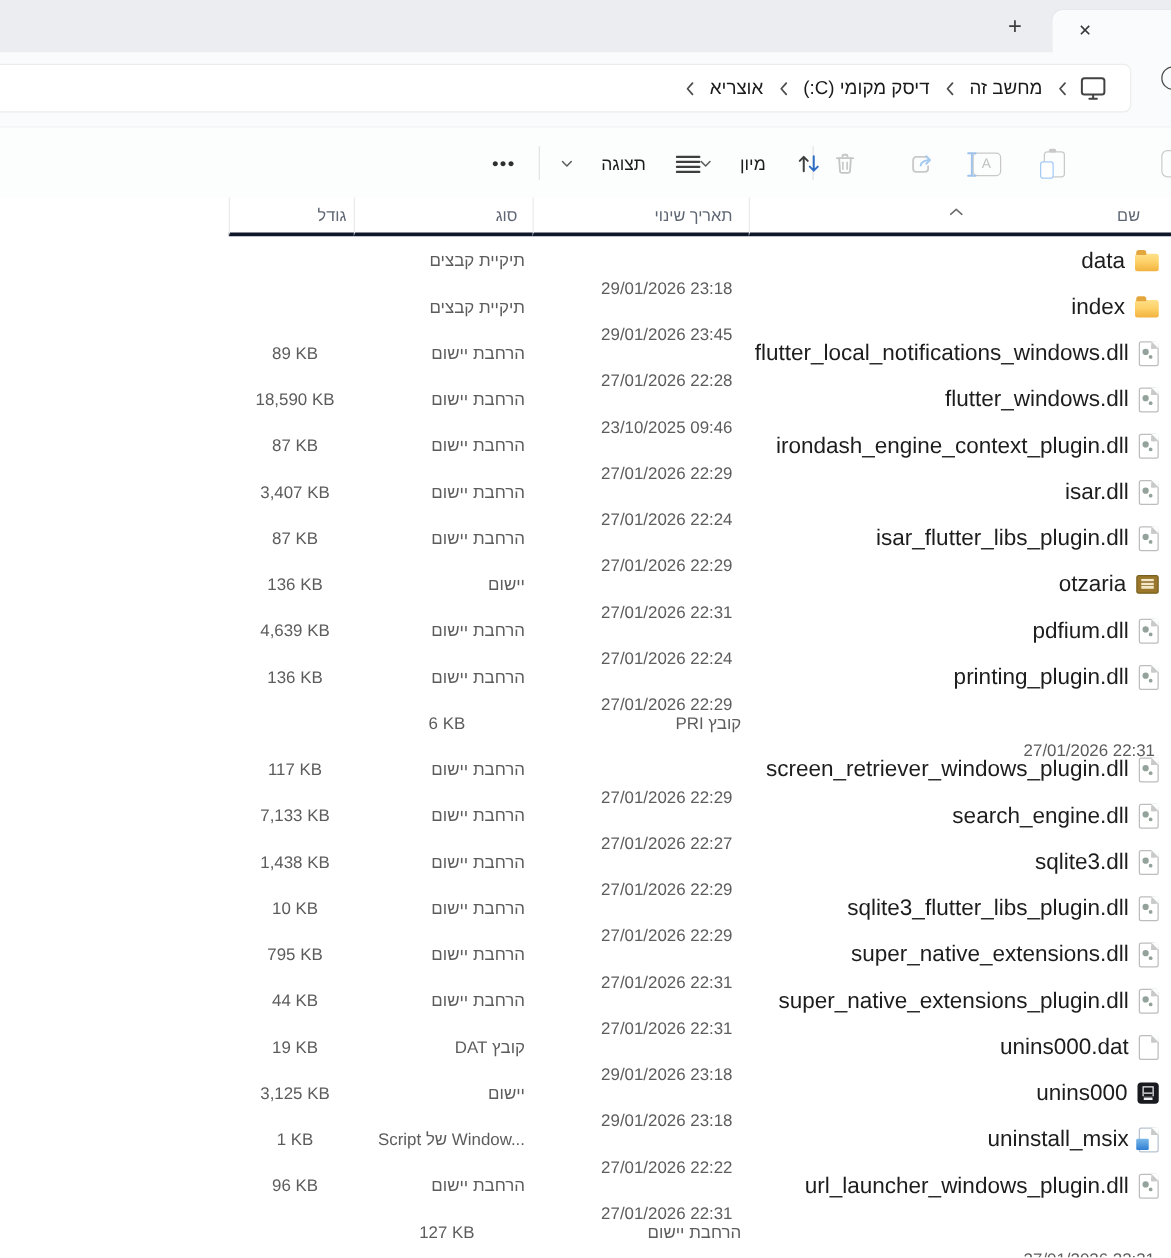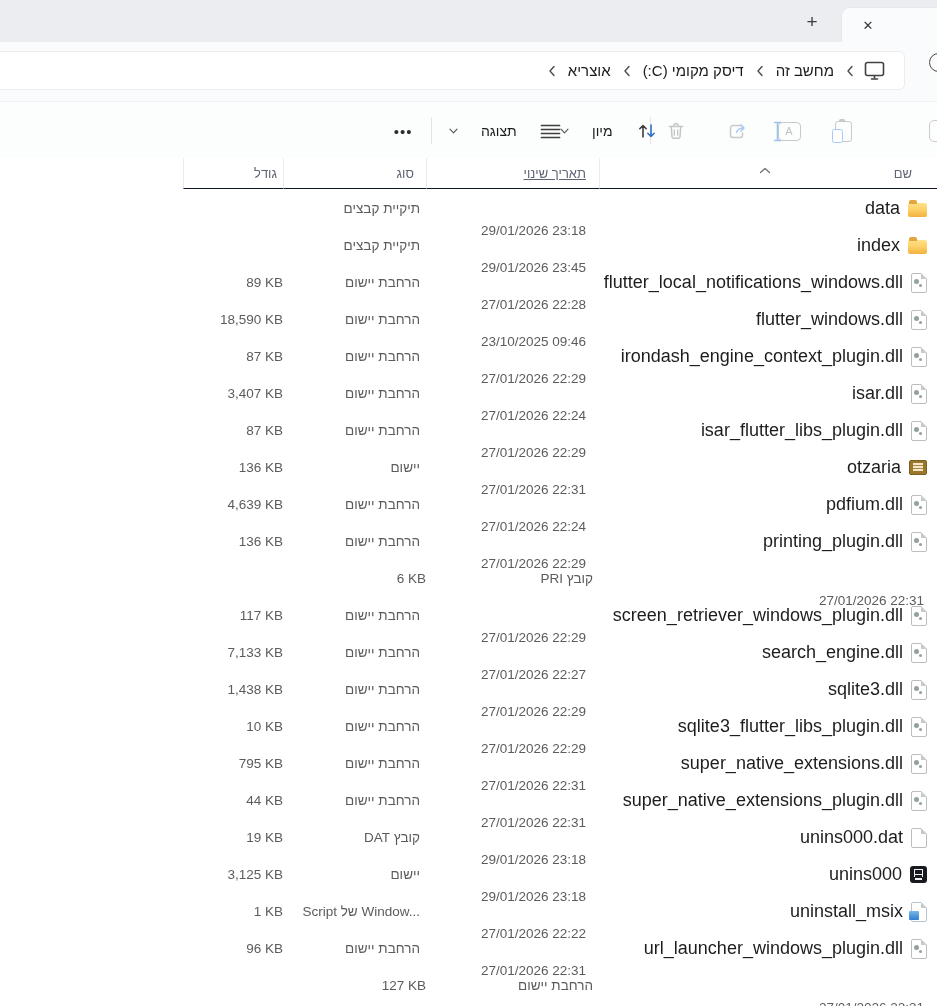--- a/index.html
+++ b/index.html
@@ -34,37 +34,37 @@
   .tb-divider{position:absolute;top:15px;width:1px;height:27px;background:#e4e4e6;}
   .tb-more{left:383px;width:40px;font-size:15px;letter-spacing:1px;color:#2f2f2f;padding-bottom:6px;}
   .tb-group{display:flex;align-items:center;gap:23px;padding:0 8px;}
   .tb-label{font-size:14px;color:#1c1c1c;white-space:nowrap;}
 
   
   :root{--cols:338px 173px 143px 100px minmax(0,1fr);}
   .colhead{position:absolute;left:0;top:158px;width:937px;height:31px;background:#fff;z-index:2;
     display:grid;grid-template-columns:var(--cols);align-items:center;}
   .hcell{font-size:13px;color:#5f6673;height:100%;display:flex;align-items:center;
-    border-left:1px solid #ebebee;border-bottom:1px solid #0f172a;box-sizing:border-box;}
+    border-left:1px solid #ebebee;border-bottom:3px solid #0f172a;box-sizing:border-box;}
   .h-name{justify-content:flex-start;padding-right:25px;}
-  .h-date{padding-right:13px;text-decoration:underline;}
+  .h-date{padding-right:13px;}
   .h-type{padding-right:12px;}
   .h-size{padding-right:6px;}
   .h-fill{border-left:none;border-bottom:none;}
   .sortcaret{position:absolute;left:759px;top:160px;z-index:3;}
 
   
   .filelist{position:absolute;left:0;top:179px;width:937px;z-index:1;}
   .row{display:grid;grid-template-columns:var(--cols);height:37px;align-items:center;}
   .c-name{display:flex;align-items:center;gap:8px;padding-right:10px;min-width:0;}
   .fname{direction:ltr;font-size:18px;color:#1d1d1d;white-space:nowrap;overflow:hidden;}
   .c-date,.c-type,.c-size{font-size:13.5px;color:#5c5c5c;white-space:nowrap;}
   .c-date{padding-right:13px;margin-top:44px;}
   .c-type{padding-right:6px;}
-  .c-size{text-align:right;padding-left:6px;direction:ltr;}
+  .c-size{text-align:center;padding-left:6px;direction:ltr;}
 
   
   .ficon{position:relative;flex:0 0 auto;display:inline-block;}
   .ic-folder{width:19px;height:14px;margin-top:3px;border-radius:2px;
     background:linear-gradient(180deg,#ffe08a 0%,#fdd26a 45%,#f2b23e 100%);}
   .ic-folder::before{content:'';position:absolute;top:-3px;left:1px;width:8px;height:4px;
     background:#e3a63c;border-radius:2px 2px 0 0;}
   .ic-dll,.ic-file,.ic-script{width:14px;height:18px;background:#fff;border:1px solid #bdbdbd;
     border-radius:2px;}
   .ic-dll::before,.ic-file::before,.ic-script::before{content:'';position:absolute;top:-1px;right:-1px;

